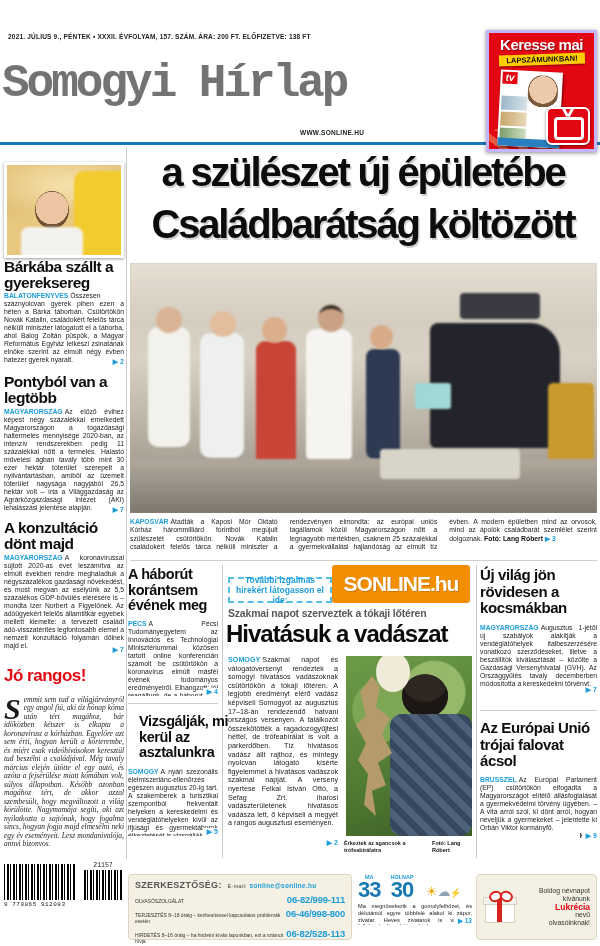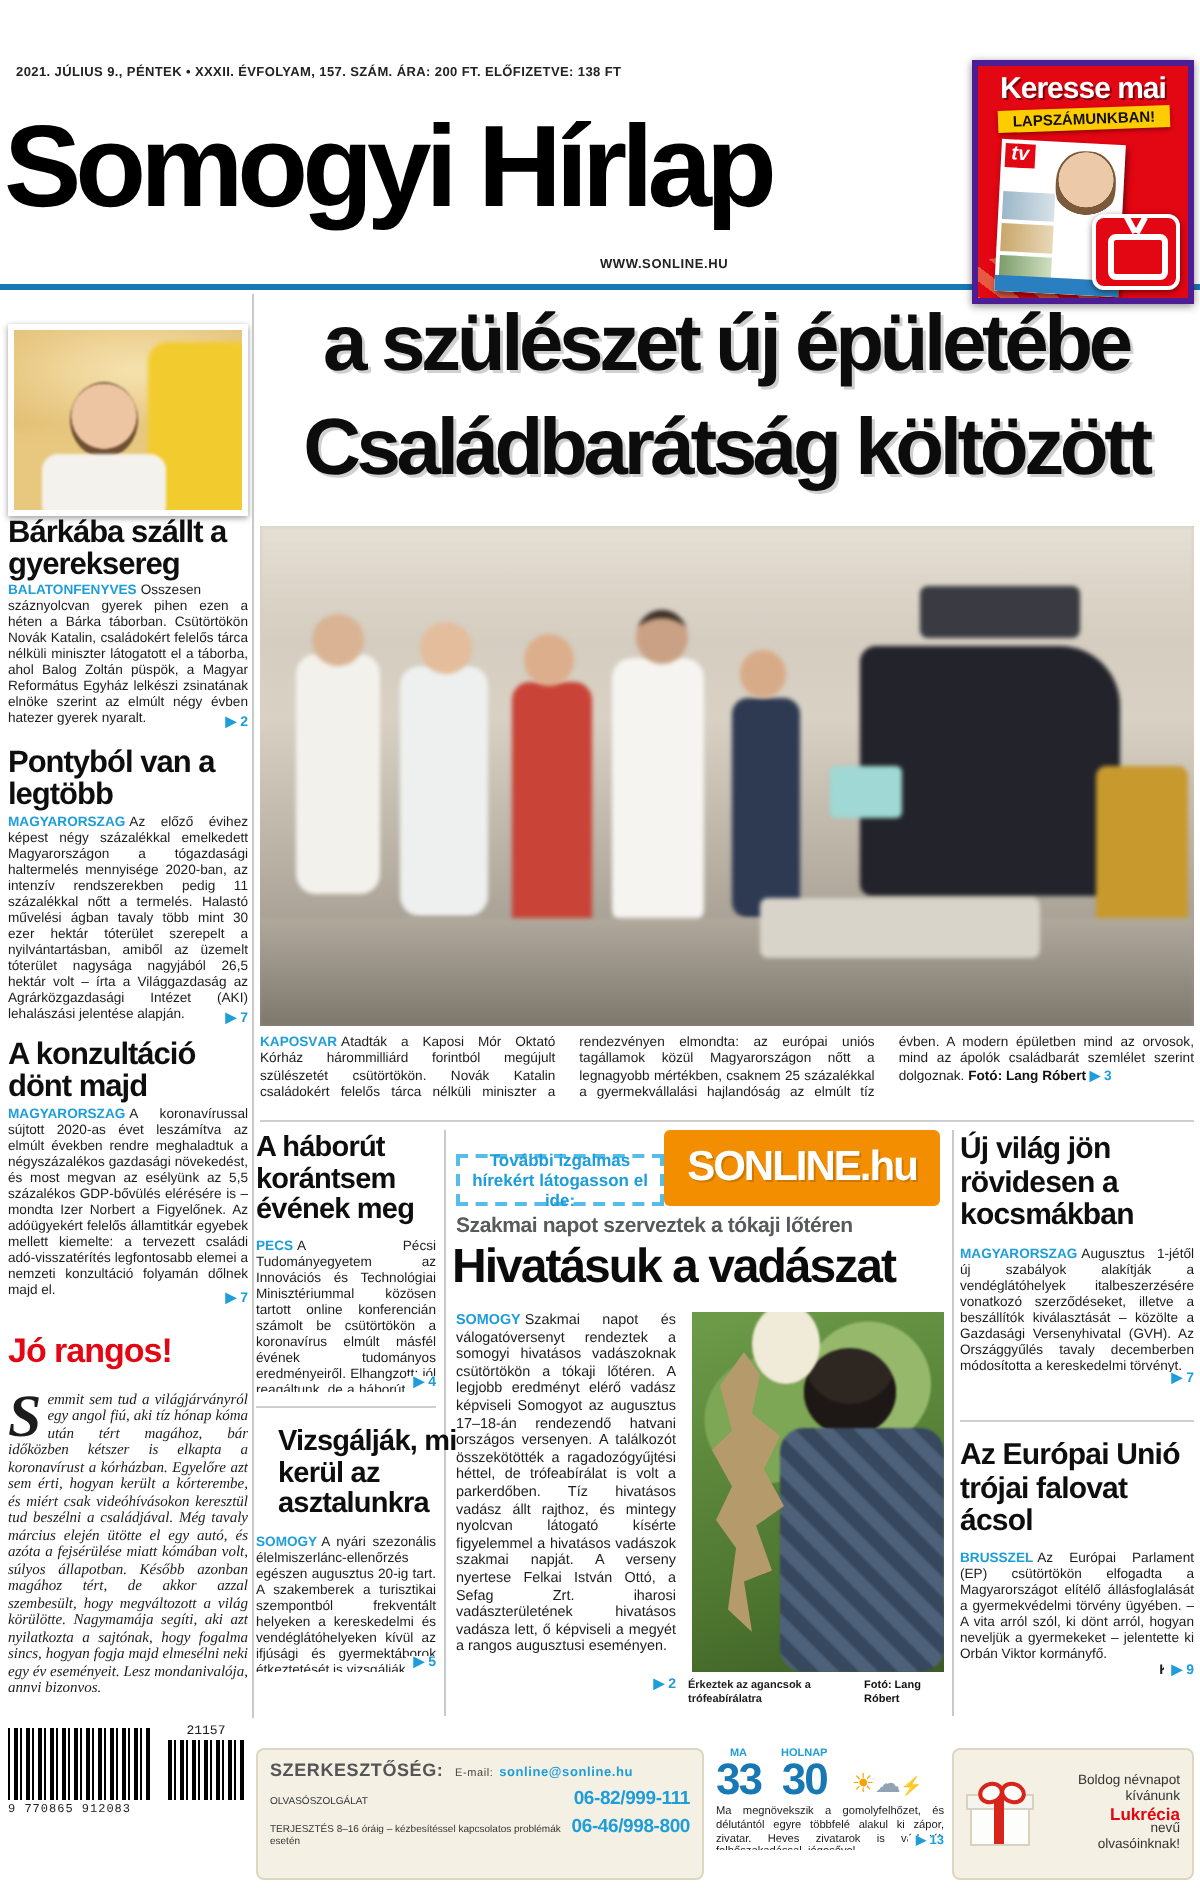--- a/index.html
+++ b/index.html
@@ -1,26 +1,26 @@
 <!DOCTYPE html>
 <html><head>
 <meta charset="utf-8">
 <style>
   html,body{margin:0;padding:0;background:#e9e9e9;}
   .page{position:relative;width:600px;height:946px;background:#fff;overflow:hidden;
         font-family:"Liberation Sans",sans-serif;color:#1c1c1c;}
   
   .dateline{position:absolute;left:8px;top:33px;font-size:6.5px;letter-spacing:.2px;color:#222;font-weight:bold;}
-  .masthead{position:absolute;left:2px;top:38px;width:490px;font-family:Liberation Sans, sans-serif;
-            font-weight:bold;font-size:58px;line-height:92px;color:#000000;letter-spacing:-3px;white-space:nowrap;}
+  .masthead{position:absolute;left:2px;top:38px;width:490px;font-family:Liberation Mono, monospace;
+            font-weight:bold;font-size:46px;line-height:92px;color:#737373;letter-spacing:-3px;white-space:nowrap;}
   .site{position:absolute;left:300px;top:129px;font-size:6.5px;font-weight:bold;color:#222;letter-spacing:.3px;}
   .bluerule{position:absolute;left:0;top:142px;width:600px;height:3px;background:#1878b4;}
   
   .promo{position:absolute;left:486px;top:30px;width:111px;height:122px;background:#e30613;
-         border:3px solid #4c1d95;box-shadow:0 1px 4px rgba(0,0,0,.45);box-sizing:border-box;overflow:hidden;}
+         border:3px solid #c4b5fd;box-shadow:0 1px 4px rgba(0,0,0,.45);box-sizing:border-box;overflow:hidden;}
   .promo:before{content:"";position:absolute;left:-20px;bottom:-18px;width:90px;height:40px;
          background:repeating-linear-gradient(45deg,#e85a40 0 6px,#e30613 6px 12px);transform:rotate(-8deg);}
   .promo-line1{position:relative;text-align:center;color:#fff;font-weight:bold;font-size:15px;margin-top:3px;
          text-shadow:1px 1px 0 #7e0009;letter-spacing:-.5px;}
   .promo-line2{position:relative;margin:1px auto 0;width:86px;background:#ffcc00;color:#111;font-weight:bold;
          font-size:7.5px;text-align:center;transform:rotate(-2deg);padding:1px 0;box-shadow:0 1px 2px rgba(0,0,0,.4);}
   .mag{position:absolute;left:10px;top:38px;width:62px;height:76px;background:#fff;transform:rotate(3deg);
        box-shadow:1px 2px 3px rgba(0,0,0,.5);overflow:hidden;}
   .mag-tv{position:absolute;left:2px;top:2px;background:#e30613;color:#fff;font-weight:bold;font-size:10px;
           padding:0 3px 1px;font-style:italic;}
@@ -278,20 +278,24 @@
       <span class="email">sonline@sonline.hu</span>
     </div>
     <div class="crow">
       <span class="lbl">OLVASÓSZOLGÁLAT</span>
       <span class="phone">06-82/999-111</span>
     </div>
     <div class="crow">
       <span class="lbl">TERJESZTÉS 8–16 óráig – kézbesítéssel kapcsolatos problémák esetén</span>
       <span class="phone">06-46/998-800</span>
     </div>
+    <div class="crow">
+      <span class="lbl">HIRDETÉS 8–16 óráig – ha hirdetni kíván lapunkban, ezt a számot hívja</span>
+      <span class="phone">06-82/528-113</span>
+    </div>
   </div>
 
   <div class="weather">
     <div class="wtop">
       <div class="wcol">
         <div class="wlabel">MA</div>
         <div class="wtemp">33</div>
       </div>
       <div class="wcol">
         <div class="wlabel">HOLNAP</div>

